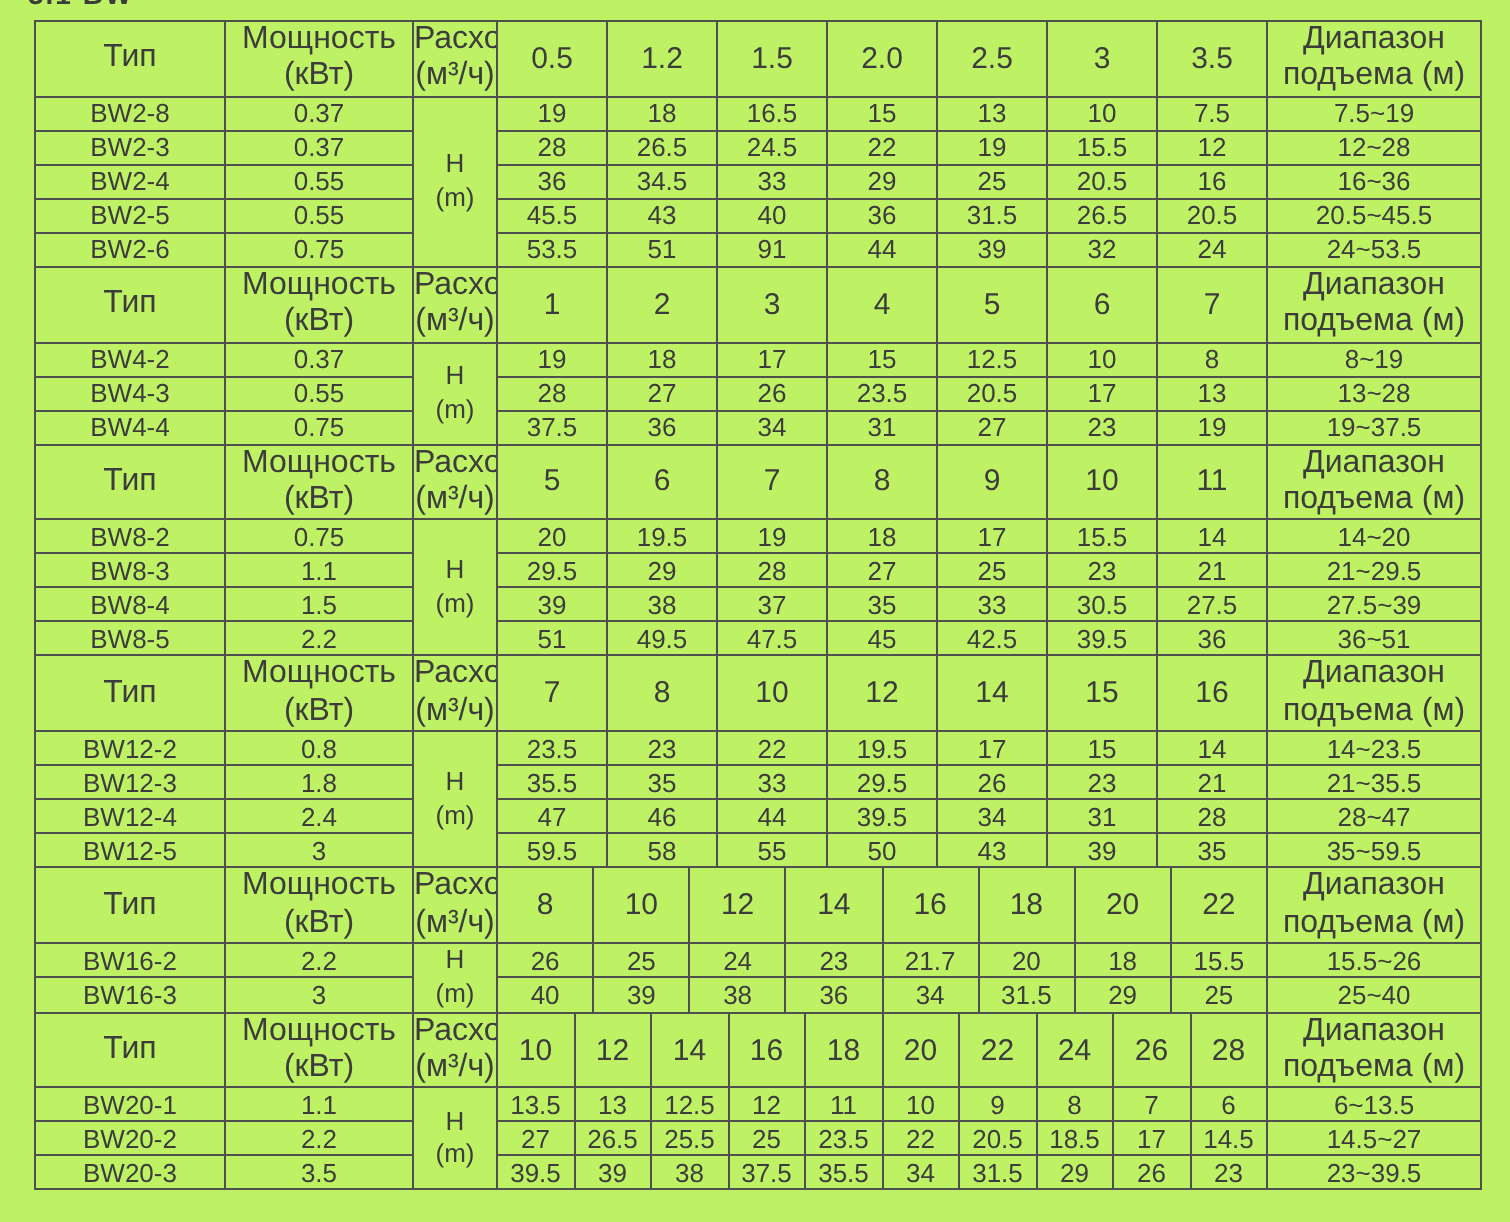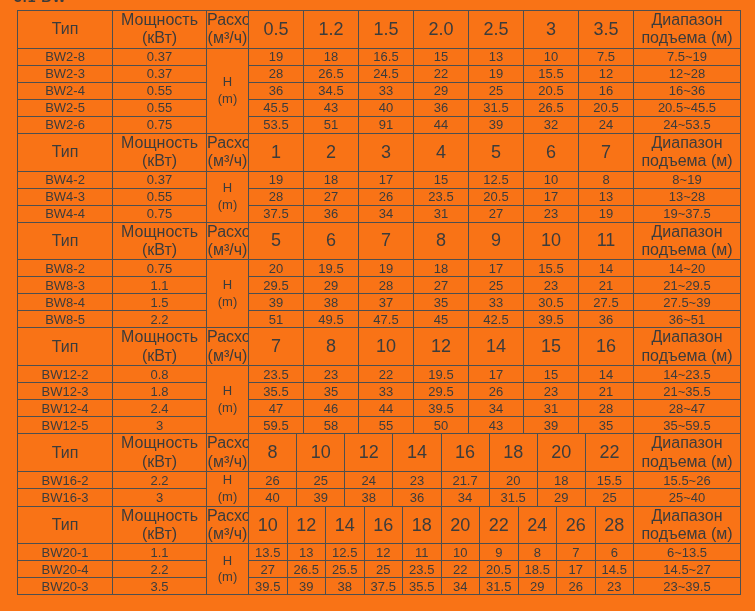--- a/index.html
+++ b/index.html
@@ -1,21 +1,21 @@
 <!DOCTYPE html>
 <html><head>
 <meta charset="utf-8">
 <style>
   html, body { margin: 0; padding: 0; background: #ffffff; }
   .page {
     position: relative;
     width: 755px;
     height: 611px;
     overflow: hidden;
-    background: #f97316;
+    background: #bef264;
     font-family: "Liberation Sans", sans-serif;
     color: #3c3c3c;
   }
   .top-label {
     position: absolute;
     left: 14px;
     top: -11px;
     font-size: 14px;
     font-weight: bold;
     letter-spacing: 1px;
@@ -42,21 +42,21 @@
     white-space: pre-line;
     overflow: hidden;
     color: #3c3c3c;
   }
   tr.hdr { height: 36px; }
   tr.datarow { height: 17px; }
   td.cell { font-size: 13px; line-height: 1; }
   th { font-weight: 400; }
   th.h-type  { font-size: 16px; }
   th.h-small { font-size: 16px; line-height: 1.15; }
-  th.h-flow  { font-size: 18px; }
+  th.h-flow  { font-size: 15px; }
   td.hm      { font-size: 13px; line-height: 1.3; }
 </style>
 </head>
 <body>
 
 <div class="page">
   <div class="top-label">3.1 BW</div>
   <div id="table-root">
       <table class="spec">
         <colgroup>
@@ -501,21 +501,21 @@
             <td class="cell">12</td>
             <td class="cell">11</td>
             <td class="cell">10</td>
             <td class="cell">9</td>
             <td class="cell">8</td>
             <td class="cell">7</td>
             <td class="cell">6</td>
             <td class="cell">6~13.5</td>
           </tr>
           <tr class="datarow">
-            <td class="cell">BW20-4</td>
+            <td class="cell">BW20-2</td>
             <td class="cell">2.2</td>
             <td class="cell">27</td>
             <td class="cell">26.5</td>
             <td class="cell">25.5</td>
             <td class="cell">25</td>
             <td class="cell">23.5</td>
             <td class="cell">22</td>
             <td class="cell">20.5</td>
             <td class="cell">18.5</td>
             <td class="cell">17</td>

